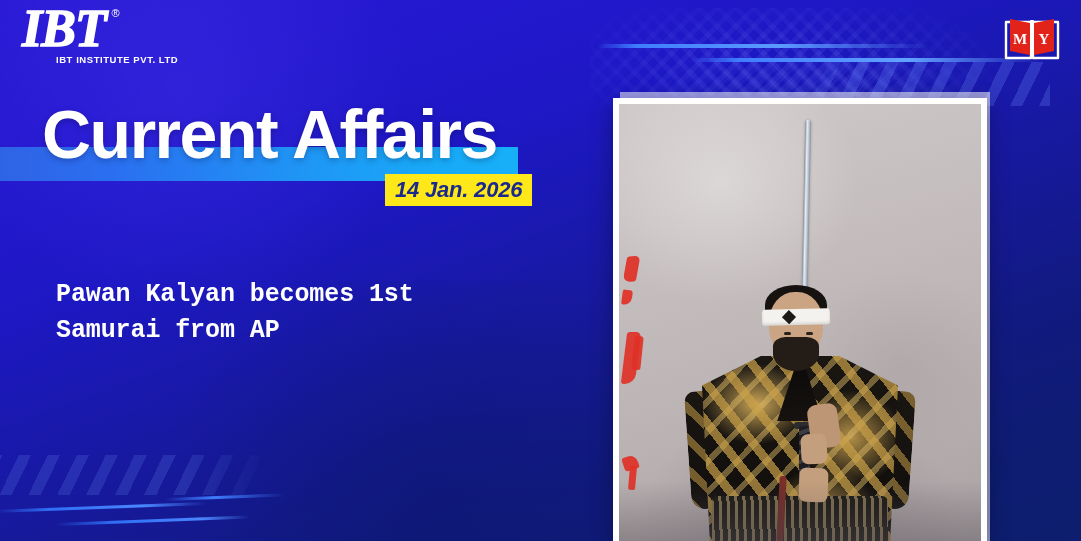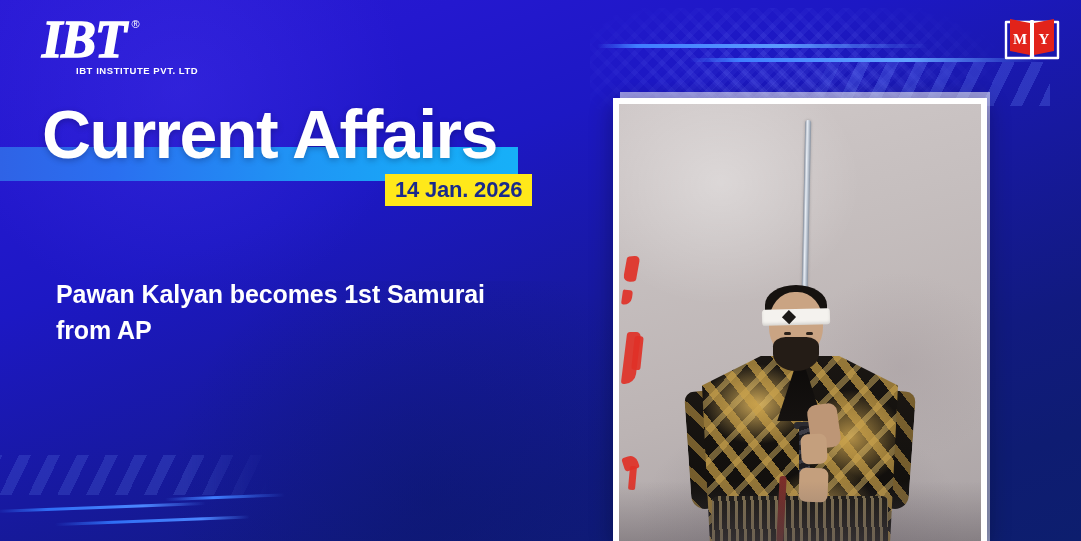--- a/index.html
+++ b/index.html
@@ -127,24 +127,23 @@
   .glow-b {
     position: absolute;
     bottom: -180px; left: 120px;
     width: 620px; height: 440px;
     background: radial-gradient(circle, rgba(10,22,105,0.45) 0%, rgba(0,0,0,0) 70%);
   }
 
   
   .ibt-logo {
     position: absolute;
-    top: 15px;
+    top: 4px;
     left: 22px;
     width: 175px;
-    margin-left: 20px;
   }
   .ibt-mark {
     position: relative;
     display: inline-block;
     color: #ffffff;
     font-family: "Liberation Serif", serif;
     font-weight: bold;
     font-size: 52px;
     line-height: 0.95;
     letter-spacing: -1px;
@@ -211,30 +210,32 @@
     position: absolute;
     top: 174px;
     left: 385px;
     background: #ffe81a;
     color: #1a2a8c;
     font-size: 22px;
     font-weight: bold;
     padding: 3px 10px 4px 10px;
     letter-spacing: -0.2px;
     line-height: 1.15;
+    font-style: italic;
   }
 
   
   .headline-wrap {
     position: absolute;
     top: 277px;
     left: 31px;
     width: 500px;
     display: flex;
     align-items: center;
+    font-family: Liberation Mono, monospace;
   }
   .accent-bar {
     width: 5px;
     background: #ffe81a;
     flex: 0 0 auto;
     border-radius: 1px;
   }
   .headline-text {
     color: #ffffff;
     font-size: 25px;

